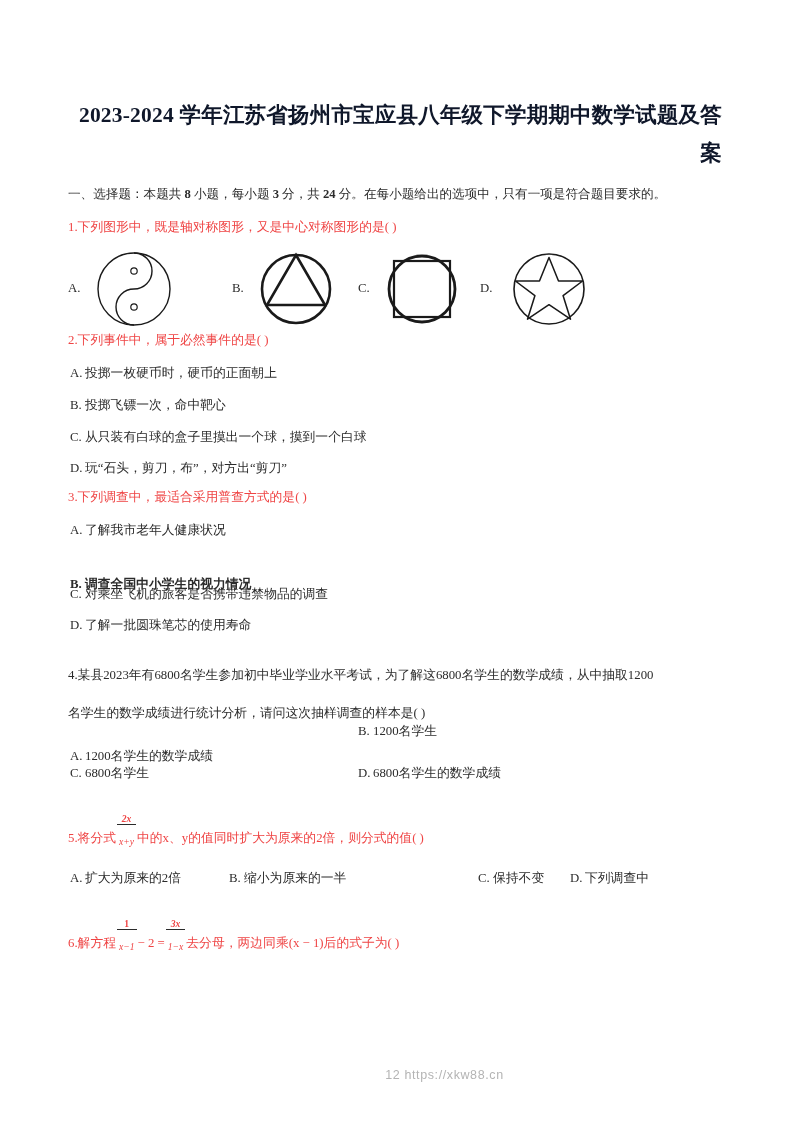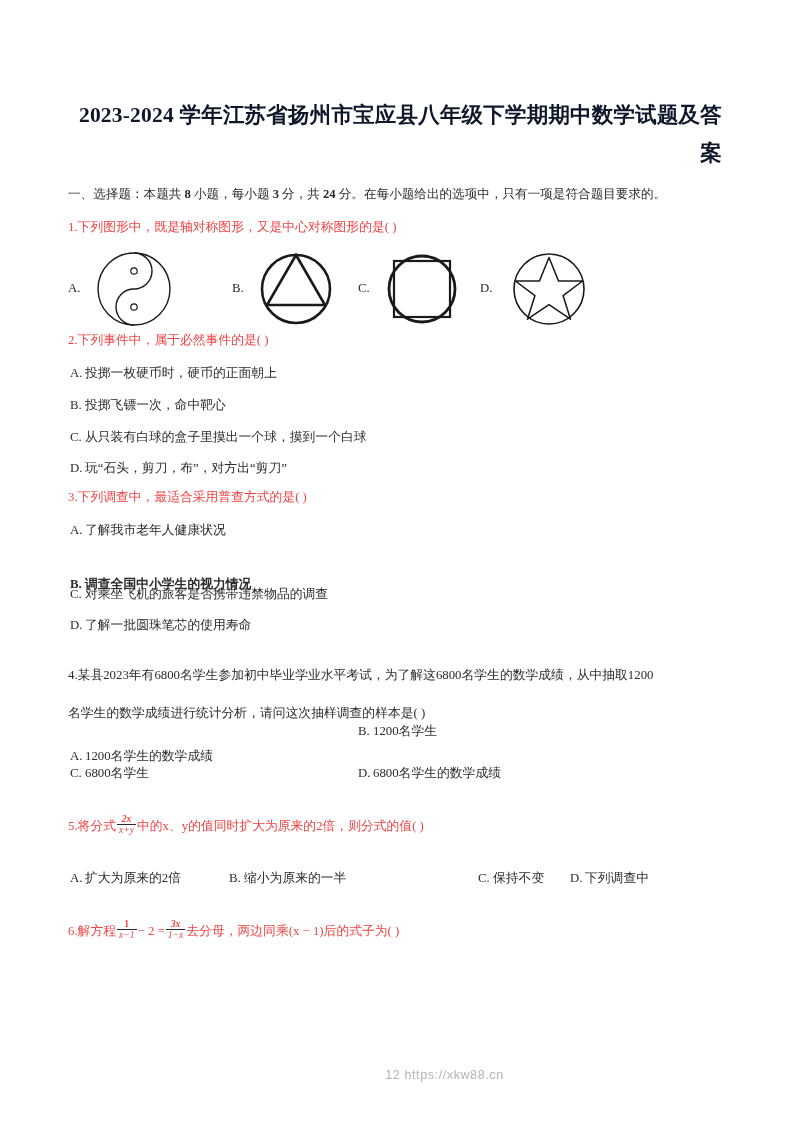--- a/index.html
+++ b/index.html
@@ -83,21 +83,21 @@
     top: -1px;
   }
   .frac .num {
     display: block;
     padding: 0 2px;
     font-weight: bold;
   }
   .frac .den {
     display: block;
     border-top: 1px solid #2b2b2b;
-    padding: 0 2px;
+    padding: 12px 2px;
   }
   .mvar { font-style: italic; }
 
   
   .fig-row {
     position: absolute;
     left: 68px;
     top: 248px;
     width: 662px;
     height: 82px;

